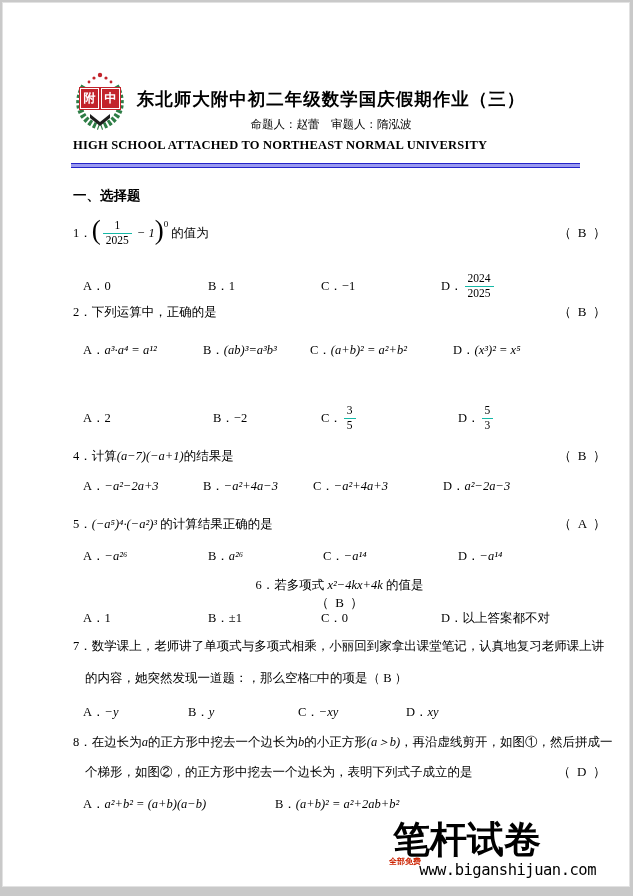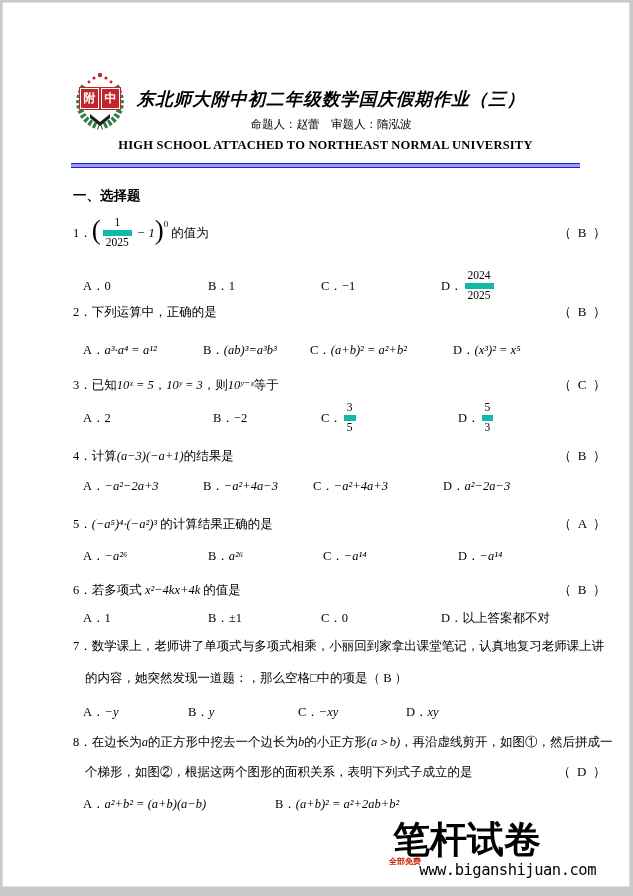--- a/index.html
+++ b/index.html
@@ -14,28 +14,28 @@
   
   .logo{position:absolute;left:70px;top:68px;width:54px;height:62px;}
   .logo-chars{position:absolute;top:17px;left:7px;display:flex;gap:2px;}
   .logo-chars span{
     width:17px;height:19px;background:#c2242b;color:#fff;font-size:12px;font-weight:bold;
     display:flex;align-items:center;justify-content:center;border:1px solid #fff;outline:1px solid #c2242b;
     font-family:"DejaVu Sans",sans-serif;
   }
   .page-title{
     position:absolute;left:118px;top:84px;width:420px;text-align:center;
-    font-size:17.5px;font-weight:bold;letter-spacing:1px;white-space:nowrap;font-style:italic;
+    font-size:17.5px;font-weight:bold;letter-spacing:1px;white-space:nowrap;
   }
   .setter-line{
     position:absolute;left:118px;top:114px;width:420px;text-align:center;
     font-size:11.5px;white-space:pre;
   }
   .english-line{
-    position:absolute;left:70px;top:135px;width:505px;text-align:center;
+    position:absolute;left:70px;top:135px;width:505px;text-align:left;
     font-size:12.5px;font-weight:bold;letter-spacing:.2px;white-space:nowrap;
   }
   .header-rule{
     position:absolute;left:68px;top:160px;width:509px;height:5px;
     background:linear-gradient(to bottom,#2323c8 0%,#2323c8 22%,#9a9af0 22%,#9a9af0 78%,#2323c8 78%,#2323c8 100%);
   }
   
   .section-title{position:absolute;left:70px;top:184px;font-size:13.5px;font-weight:bold;}
   .row{
     position:absolute;left:70px;width:533px;display:flex;justify-content:space-between;
@@ -44,41 +44,41 @@
   .stem{display:flex;align-items:center;flex-wrap:nowrap;white-space:pre;}
   .seg-txt{white-space:pre;}
   .seg-math{white-space:pre;font-style:italic;font-family:"Liberation Serif","DejaVu Serif",serif;}
   .ans{white-space:pre;font-size:13px;}
   .indent{padding-left:12px;}
   .bigp{font-size:27px;font-weight:400;line-height:.8;position:relative;top:-2px;}
   .seg-sup{font-size:9px;position:relative;top:-9px;}
   .frac{display:inline-flex;flex-direction:column;text-align:center;vertical-align:middle;
     font-size:11.5px;line-height:1.2;margin:0 2px;}
   .fn{padding:0 3px;}
-  .fd{border-top:6px solid #14b8a6;padding:0 3px;}
+  .fd{border-top:1px solid #14b8a6;padding:0 3px;}
   .opts{position:absolute;left:80px;width:523px;display:flex;align-items:center;font-size:12.5px;}
   .opt{display:flex;align-items:center;white-space:pre;}
   .opt .oval{display:flex;align-items:center;}
   .opts .opt:nth-child(1){width:125px;}
   .opts .opt:nth-child(2){width:113px;}
   .opts .opt:nth-child(3){width:120px;}
   .opts .opt:nth-child(4){flex:1;}
   .oq2 .opt:nth-child(1){width:120px;}.oq2 .opt:nth-child(2){width:107px;}.oq2 .opt:nth-child(3){width:143px;}
   .oq3 .opt:nth-child(1){width:130px;}.oq3 .opt:nth-child(2){width:108px;}.oq3 .opt:nth-child(3){width:137px;}
   .oq4 .opt:nth-child(1){width:120px;}.oq4 .opt:nth-child(2){width:110px;}.oq4 .opt:nth-child(3){width:130px;}
   .oq5 .opt:nth-child(1){width:125px;}.oq5 .opt:nth-child(2){width:115px;}.oq5 .opt:nth-child(3){width:135px;}
   .oq7 .opt:nth-child(1){width:105px;}.oq7 .opt:nth-child(2){width:110px;}.oq7 .opt:nth-child(3){width:108px;}
   .oq8 .opt:nth-child(1){width:192px;}
   
   .t-q1s{top:208px;height:44px;} .t-q1o{top:262px;height:42px;}
   .t-q2s{top:297px;height:24px;} .t-q2o{top:334px;height:26px;}
   .t-q3s{top:370px;height:24px;} .t-q3o{top:394px;height:42px;}
   .t-q4s{top:440px;height:26px;justify-content:space-between;} .t-q4o{top:470px;height:26px;}
   .t-q5s{top:508px;height:26px;} .t-q5o{top:540px;height:26px;}
-  .t-q6s{top:574px;height:26px;} .t-q6o{top:602px;height:26px;}
+  .t-q6s{top:574px;height:26px;flex-direction:column;} .t-q6o{top:602px;height:26px;}
   .t-q7a{top:630px;height:26px;} .t-q7b{top:662px;height:26px;} .t-q7o{top:696px;height:26px;}
   .t-q8a{top:726px;height:26px;} .t-q8b{top:756px;height:26px;} .t-q8o{top:788px;height:26px;}
   
   .watermark{position:absolute;left:383px;top:816px;width:210px;}
   .wm-brand{
     display:block;margin-left:7px;font-family:"DejaVu Sans",sans-serif;font-weight:bold;
     font-size:37px;line-height:1.15;white-space:nowrap;
   }
   .wm-free{position:absolute;left:3px;top:37px;color:#cc2200;font-size:8px;font-weight:bold;
     font-family:"DejaVu Sans",sans-serif;white-space:nowrap;}
@@ -127,33 +127,29 @@
     <div class="stem"><span class="seg-txt">2．下列运算中，正确的是</span></div>
     <div class="ans">（  B  ）</div>
   </div>
   <div class="opts oq2 t-q2o">
     <div class="opt"><span class="olabel">A．</span><span class="oval"><span class="seg-math">a³·a⁴ = a¹²</span></span></div>
     <div class="opt"><span class="olabel">B．</span><span class="oval"><span class="seg-math">(ab)³=a³b³</span></span></div>
     <div class="opt"><span class="olabel">C．</span><span class="oval"><span class="seg-math">(a+b)² = a²+b²</span></span></div>
     <div class="opt"><span class="olabel">D．</span><span class="oval"><span class="seg-math">(x³)² = x⁵</span></span></div>
   </div>
 
-  <div class="row t-q3s">
-    <div class="stem"><span class="seg-txt">3．已知</span><span class="seg-math">10ˣ = 5</span><span class="seg-txt">，</span><span class="seg-math">10ʸ = 3</span><span class="seg-txt">，则</span><span class="seg-math">10ʸ⁻ˣ</span><span class="seg-txt">等于</span></div>
-    <div class="ans">（  C  ）</div>
-  </div>
   <div class="opts oq3 t-q3o">
     <div class="opt"><span class="olabel">A．</span><span class="oval"><span class="seg-txt">2</span></span></div>
     <div class="opt"><span class="olabel">B．</span><span class="oval"><span class="seg-txt">−2</span></span></div>
     <div class="opt"><span class="olabel">C．</span><span class="oval"><span class="frac"><span class="fn">3</span><span class="fd">5</span></span></span></div>
     <div class="opt"><span class="olabel">D．</span><span class="oval"><span class="frac"><span class="fn">5</span><span class="fd">3</span></span></span></div>
   </div>
 
   <div class="row t-q4s">
-    <div class="stem"><span class="seg-txt">4．计算</span><span class="seg-math">(a−3)(−a+1)</span><span class="seg-txt">的结果是</span></div>
+    <div class="stem"><span class="seg-txt">4．计算</span><span class="seg-math">(a−7)(−a+1)</span><span class="seg-txt">的结果是</span></div>
     <div class="ans">（  B  ）</div>
   </div>
   <div class="opts oq4 t-q4o">
     <div class="opt"><span class="olabel">A．</span><span class="oval"><span class="seg-math">−a²−2a+3</span></span></div>
     <div class="opt"><span class="olabel">B．</span><span class="oval"><span class="seg-math">−a²+4a−3</span></span></div>
     <div class="opt"><span class="olabel">C．</span><span class="oval"><span class="seg-math">−a²+4a+3</span></span></div>
     <div class="opt"><span class="olabel">D．</span><span class="oval"><span class="seg-math">a²−2a−3</span></span></div>
   </div>
 
   <div class="row t-q5s">
@@ -188,21 +184,21 @@
     <div class="opt"><span class="olabel">A．</span><span class="oval"><span class="seg-math">−y</span></span></div>
     <div class="opt"><span class="olabel">B．</span><span class="oval"><span class="seg-math">y</span></span></div>
     <div class="opt"><span class="olabel">C．</span><span class="oval"><span class="seg-math">−xy</span></span></div>
     <div class="opt"><span class="olabel">D．</span><span class="oval"><span class="seg-math">xy</span></span></div>
   </div>
 
   <div class="row t-q8a">
     <div class="stem"><span class="seg-txt">8．在边长为</span><span class="seg-math">a</span><span class="seg-txt">的正方形中挖去一个边长为</span><span class="seg-math">b</span><span class="seg-txt">的小正方形</span><span class="seg-math">(a＞b)</span><span class="seg-txt">，再沿虚线剪开，如图①，然后拼成一</span></div>
   </div>
   <div class="row t-q8b">
-    <div class="stem indent"><span class="seg-txt">个梯形，如图②，根据这两个图形的面积关系，表明下列式子成立的是</span></div>
+    <div class="stem indent"><span class="seg-txt">个梯形，如图②，的正方形中挖去一个边长为，表明下列式子成立的是</span></div>
     <div class="ans">（  D  ）</div>
   </div>
   <div class="opts oq8 t-q8o">
     <div class="opt"><span class="olabel">A．</span><span class="oval"><span class="seg-math">a²+b² = (a+b)(a−b)</span></span></div>
     <div class="opt"><span class="olabel">B．</span><span class="oval"><span class="seg-math">(a+b)² = a²+2ab+b²</span></span></div>
   </div>
 
   <div class="watermark">
     <span class="wm-free">全部免费</span>
     <span class="wm-brand">笔杆试卷</span>

